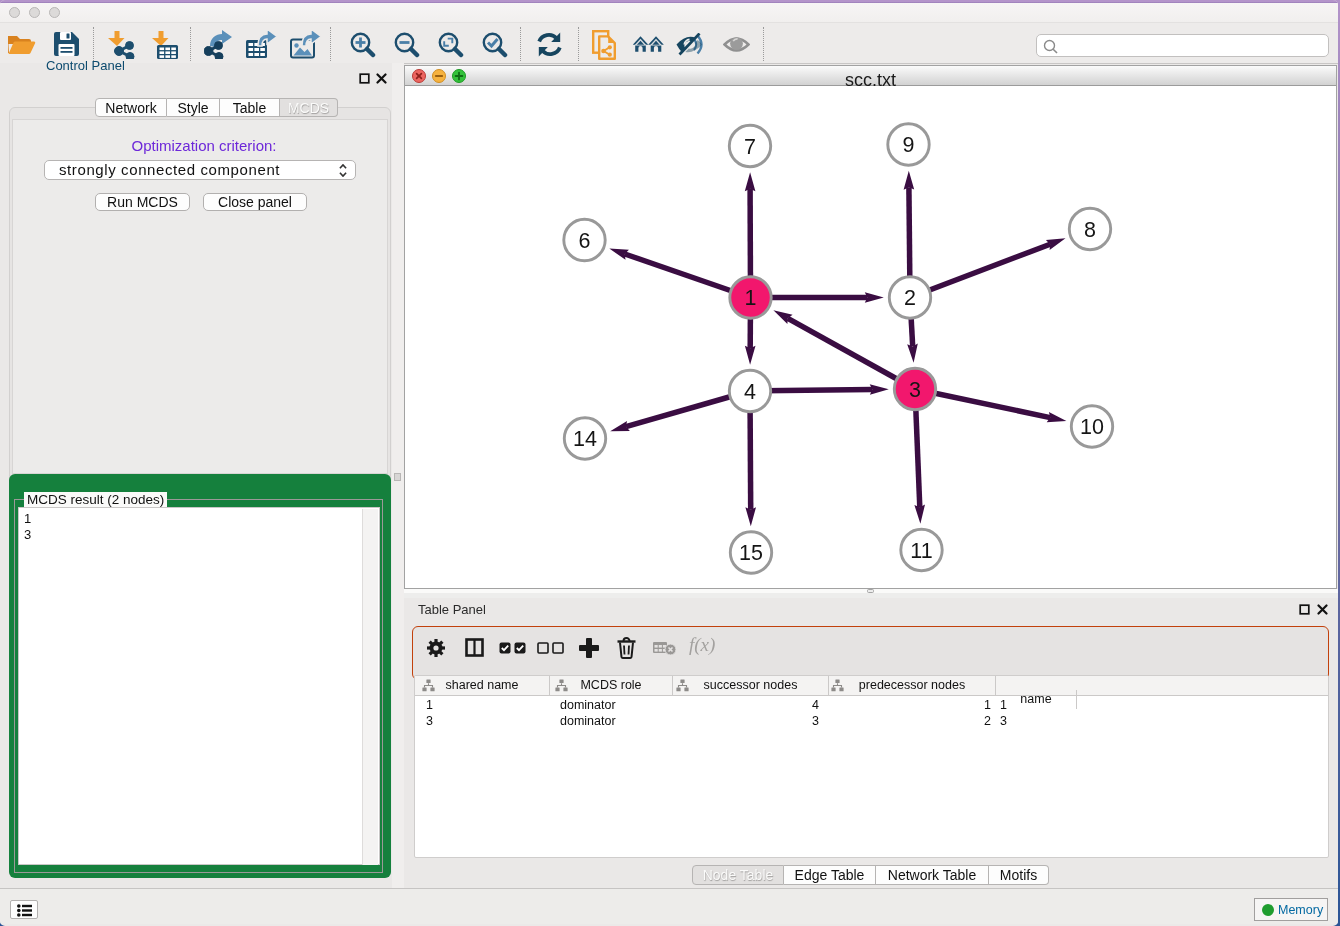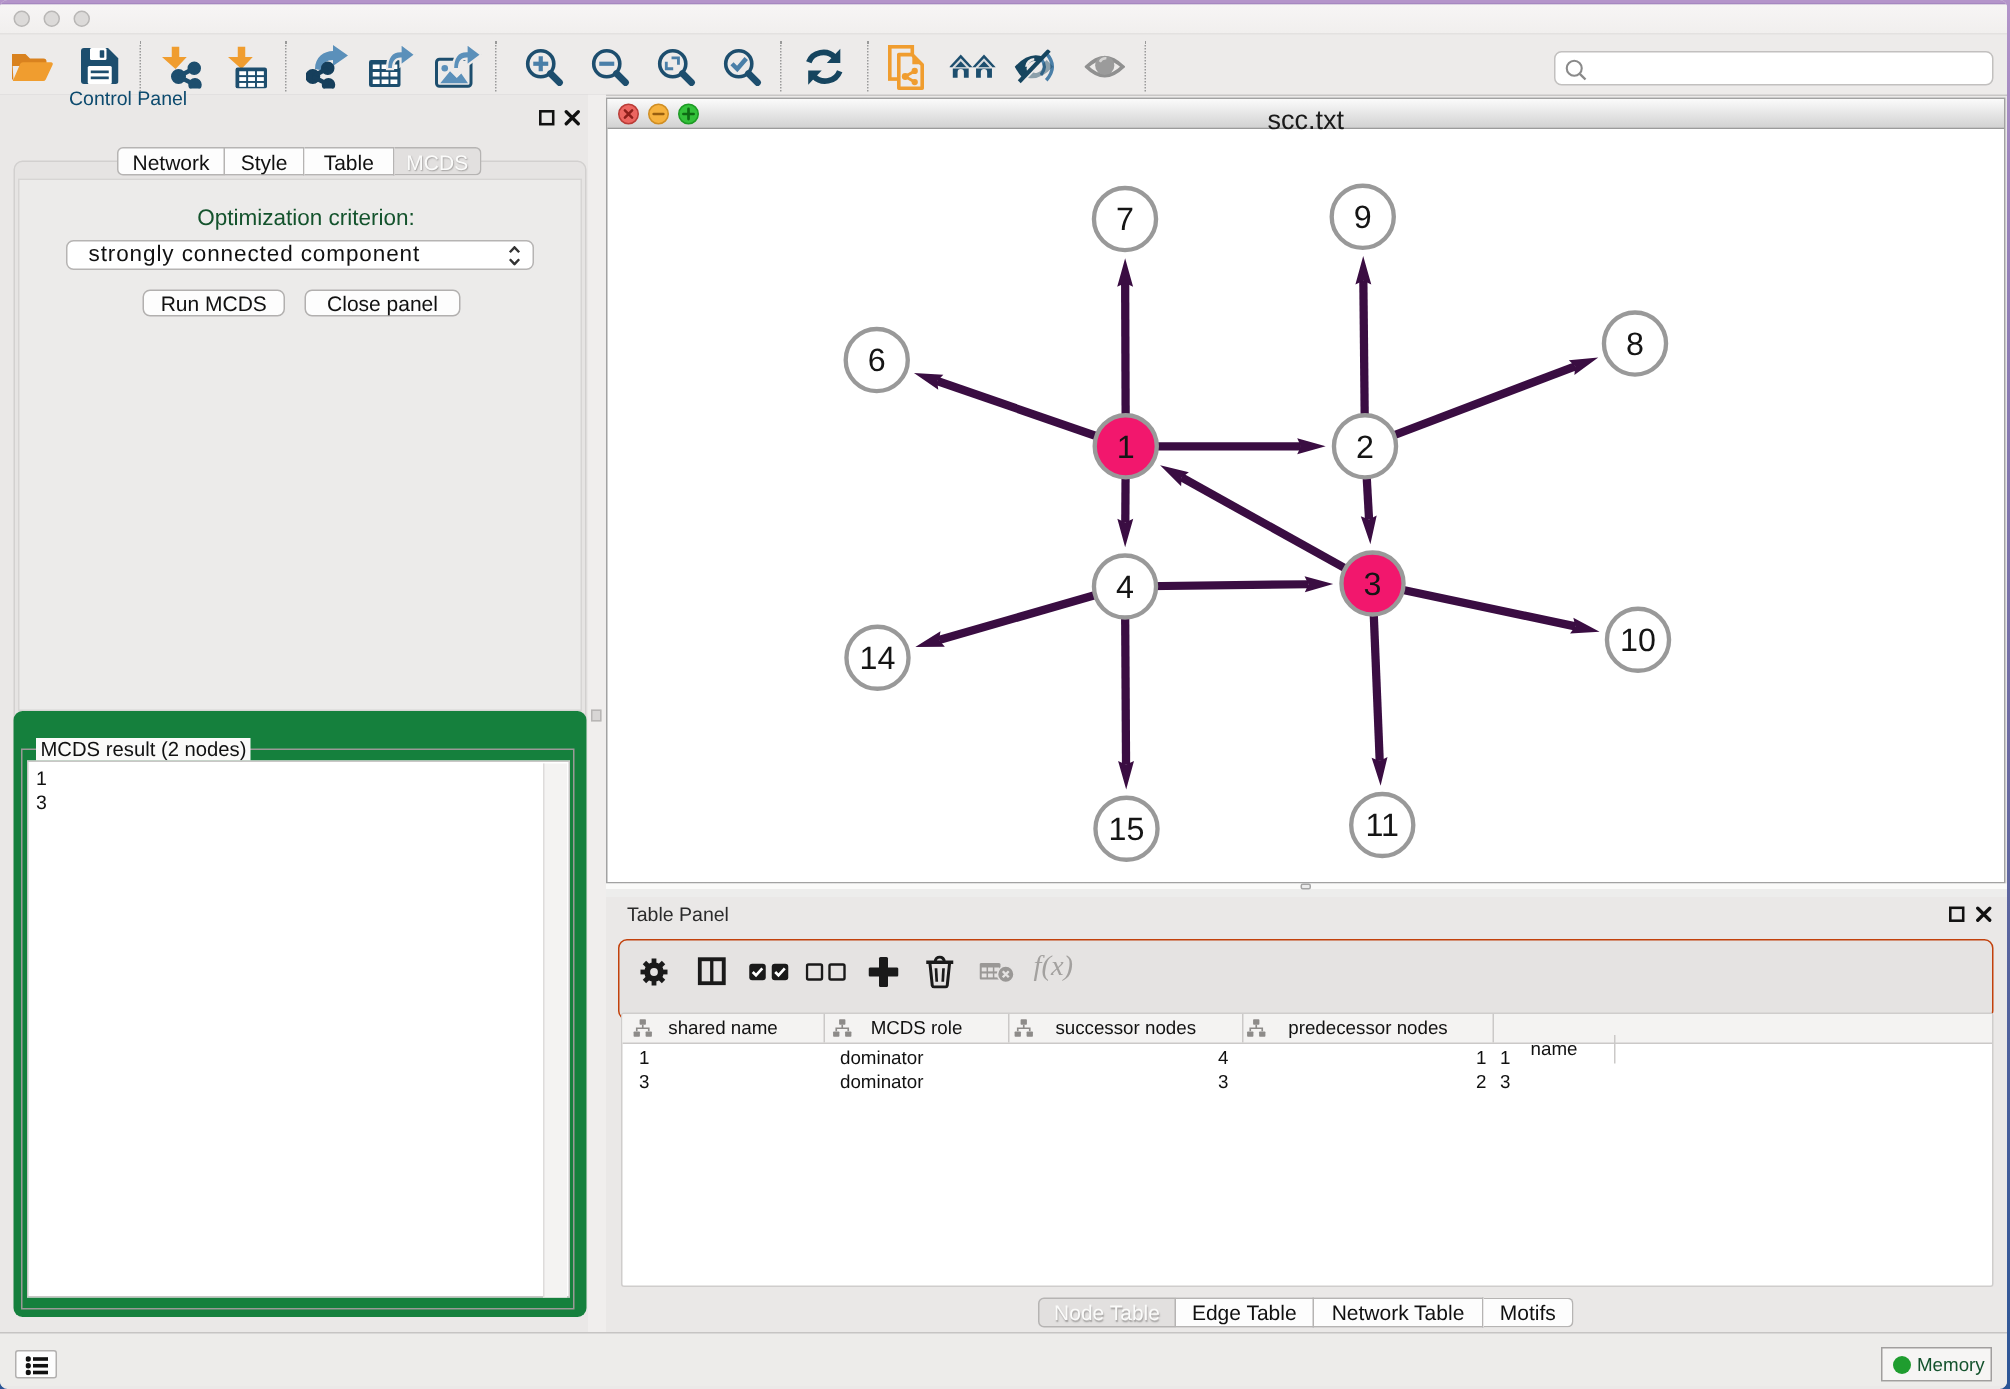--- a/index.html
+++ b/index.html
@@ -18,21 +18,21 @@
 #leftpanel { position:absolute; left:0; top:63px; width:392px; height:825px; background:#eae8e7; }
 #cp-title { position:absolute; left:14px; top:58px; font-size:13px; color:#0c4a6e;margin-left:32px; }
 
 .tabbar { position:absolute; display:flex; }
 .tab { height:19px; font-size:14px; text-align:center; line-height:18px; background:#fdfdfd; border:1px solid #b6b4b3; border-left:none; color:#111; padding:0 1px; }
 .tab.first { border-left:1px solid #b6b4b3; border-radius:4px 0 0 4px; }
 .tab.last { border-radius:0 4px 4px 0; }
 .tab.sel { background:#e2e0df; color:#fbfbfa; text-shadow:0.5px 1px 1px #9f9d9c; }
 #cp-box { position:absolute; left:9px; top:107px; width:382px; height:377px; background:#e6e4e3; border:1px solid #d2d0cf; border-radius:6px; }
 #cp-inner { position:absolute; left:12px; top:119px; width:376px; height:355px; background:#ecebea; border:1px solid #d7d5d4; }
-#optlabel { position:absolute; left:8px; top:137px; width:392px; text-align:center; font-size:15px; color:#14532d; }
+#optlabel { position:absolute; left:8px; top:137px; width:392px; text-align:center; font-size:15px; color:#6d28d9; }
 #combo { position:absolute; left:44px; top:160px; width:312px; height:20px; background:#fff; border:1px solid #b6b4b3; border-radius:5px; font-size:15px; letter-spacing:0.6px; color:#111; line-height:18px; padding-left:14px; }
 .btn { position:absolute; height:18px; background:#fdfdfd; border:1px solid #b2b0af; border-radius:5px; font-size:14px; color:#111; text-align:center; line-height:16px; }
 #resultpanel { position:absolute; left:9px; top:474px; width:382px; height:404px; background:#15803d; border-radius:6px; }
 #fieldset { position:absolute; left:5px; top:25px; width:369px; height:374px; border:1px solid #9b9998; }
 #legend { position:absolute; left:9px; top:-8px; background:#fafaf9; font-size:13.5px; color:#111; padding:0 3px; }
 #ta { position:absolute; left:3px; top:7px; width:362px; height:358px; background:#fff; border:1px solid #c9c7c6; font-size:13px; color:#111; }
 #ta .sb { position:absolute; right:1px; top:1px; width:16px; height:356px; background:#f4f3f2; border-left:1px solid #dedcdb; }
 
 #vdiv { position:absolute; left:392px; top:63px; width:12px; height:825px; background:#f0eeed; }
 #frame { position:absolute; left:404px; top:65px; width:933px; height:524px; border:1px solid #a2a2a2; background:#fff; }
@@ -46,21 +46,21 @@
 #tp-table { position:absolute; left:10px; top:77px; width:915px; height:183px; background:#fff; border:1px solid #cfcdcc; border-radius:2px; }
 #thead { position:absolute; left:0; top:0; width:100%; height:20px; background:#f4f3f2; border-bottom:1px solid #cbc9c8; font-size:12.5px; color:#111; }
 .th { position:absolute; top:0; height:19px; border-right:1px solid #cbc9c8; text-align:center; line-height:19px; }
 .treeicon { position:absolute; top:3px; }
 .cell { position:absolute; font-size:12.5px; color:#111; height:16px; line-height:16px; }
 
 #statusbar { position:absolute; left:0; top:888px; width:1338px; height:36px; background:#edecea; border-top:1px solid #c6c4c3; }
 #listbtn { position:absolute; left:10px; top:11px; width:28px; height:19px; background:#fdfdfd; border:1px solid #b2b0af; border-radius:2px; }
 #membtn { position:absolute; left:1254px; top:9px; width:74px; height:23px; background:#f6f5f4; border:1px solid #a19f9e; }
 #membtn .dot { position:absolute; left:7px; top:5px; width:12px; height:12px; border-radius:50%; background:#1f9d2f; }
-#membtn .txt { position:absolute; left:23px; top:4px; font-size:12.5px; color:#14532d; }
+#membtn .txt { position:absolute; left:23px; top:4px; font-size:12.5px; color:#0369a1; }
 svg { display:block; }
 </style>
 </head>
 <body>
 <div id="window">
   <div id="purple"></div>
     <div id="titlebar">
     <div class="tl" style="left:8.5px;"></div>
     <div class="tl" style="left:28.5px;"></div>
     <div class="tl" style="left:48.5px;"></div>
@@ -224,21 +224,21 @@
   <div id="leftpanel"></div>
   <div id="cp-title">Control Panel</div>
   <svg class="abs" style="left:359px;top:73px;" width="11" height="11" viewBox="0 0 11 11">
       <rect x="1.2" y="1.2" width="8.6" height="8.6" fill="none" stroke="#111" stroke-width="1.7"></rect>
     </svg>
     <svg class="abs" style="left:376px;top:73px;" width="11" height="11" viewBox="0 0 11 11">
       <path d="M1.5 1.5 L9.5 9.5 M9.5 1.5 L1.5 9.5" stroke="#111" stroke-width="2.2" stroke-linecap="round"></path>
     </svg>
   <div id="cp-box"></div>
   <div id="cp-inner"></div>
-  <div class="tabbar" style="left:78px; top:98px;">
+  <div class="tabbar" style="left:95px; top:98px;">
     <div class="tab first" style="width:72px;">Network</div>
     <div class="tab" style="width:53px;">Style</div>
     <div class="tab" style="width:60px;">Table</div>
     <div class="tab last sel" style="width:58px;">MCDS</div>
   </div>
   <div id="optlabel">Optimization criterion:</div>
   <div id="combo">strongly connected component<svg class="abs" style="right:8px;top:3px;" width="8" height="13" viewBox="0 0 8 13">
         <path fill="none" stroke="#333" stroke-width="1.6" d="M0.9 4.2 L4 0.9 L7.1 4.2"></path>
         <path fill="none" stroke="#333" stroke-width="1.6" d="M0.9 8.8 L4 12.1 L7.1 8.8"></path>
       </svg></div>

